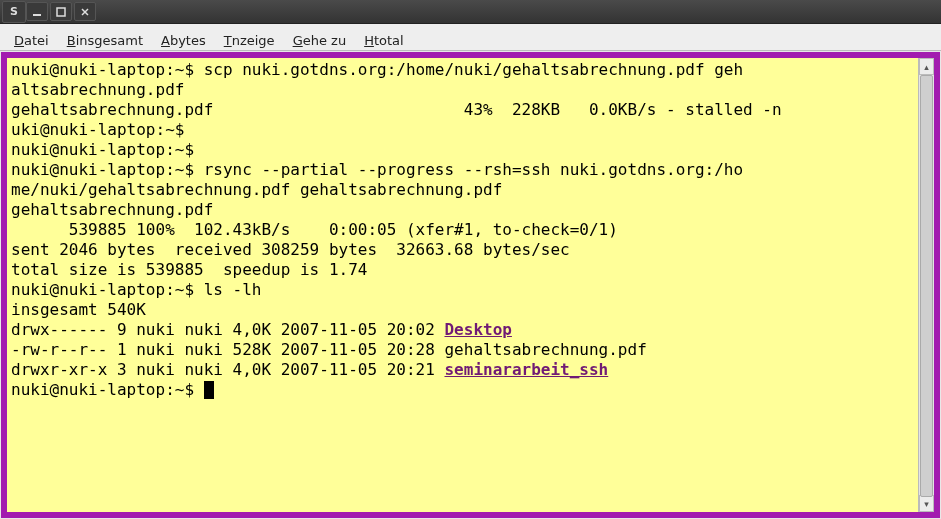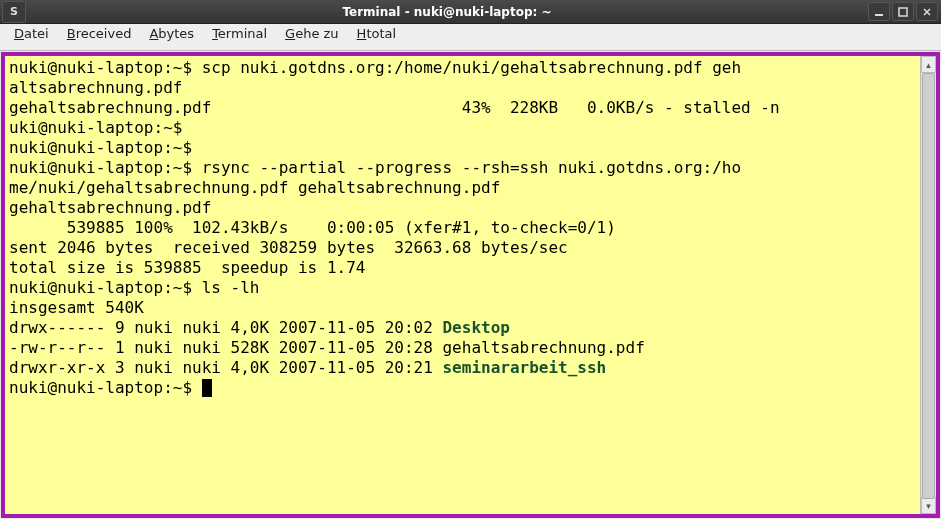--- a/index.html
+++ b/index.html
@@ -67,54 +67,55 @@
     justify-content: center;
     font-size: 11px;
     line-height: 1;
   }
   
   .menubar {
     height: 26px;
     background: #eeeeee;
     border-bottom: 1px solid #bbb;
     display: flex;
-    align-items: flex-start;
+    align-items: flex-end;
     padding: 0 6px;
     gap: 2px;
     font-size: 13px;
     color: #222;
   }
   .menubar .menuitem {
     padding: 2px 8px;
     cursor: default;
   }
   .menubar .menuitem .ul {
     text-decoration: underline;
   }
   
   .terminal-wrap {
     flex: 1;
     display: flex;
-    border: 4px solid #a21caf;
+    border: 6px solid #a21caf;
     margin: 1px;
     background: #ffff99;
   }
   .terminal {
     flex: 1;
     font-family: "DejaVu Sans Mono", "Courier New", monospace;
     font-size: 16px;
     line-height: 20px;
     white-space: pre;
     padding: 2px 4px 2px 4px;
     color: #000;
     overflow: hidden;
   }
   .terminal .blue {
-    color: #14532d;
+    color: #701a75;
     font-weight: bold;
+    text-decoration: underline;
   }
   .terminal .cursor {
     display: inline-block;
     width: 10px;
     height: 18px;
     background: #000;
     vertical-align: text-bottom;
   }
   .scrollbar {
     width: 15px;
@@ -148,21 +149,20 @@
     border-radius: 2px;
   }
 </style>
 </head>
 <body>
 
 <div class="window">
 
   <div class="titlebar">
     <div class="sysmenu">S</div>
-    <div class="title">Terminal - nuki@nuki-laptop: ~</div>
     <div class="controls">
       <div class="btn">
         <svg width="10" height="10">
             <rect x="1" y="7" width="8" height="2" fill="#ddd"></rect>
           </svg>
       </div>
       <div class="btn">
         <svg width="10" height="10">
             <rect x="1" y="1" width="8" height="8" fill="none" stroke="#ddd" stroke-width="1.5"></rect>
           </svg>
@@ -171,23 +171,23 @@
         <svg width="10" height="10">
             <line x1="2" y1="2" x2="8" y2="8" stroke="#ddd" stroke-width="1.5"></line>
             <line x1="8" y1="2" x2="2" y2="8" stroke="#ddd" stroke-width="1.5"></line>
           </svg>
       </div>
     </div>
   </div>
 
   <div class="menubar">
     <div class="menuitem"><span class="ul">D</span><span>atei</span></div>
-    <div class="menuitem"><span class="ul">B</span><span>received</span></div>
+    <div class="menuitem"><span class="ul">B</span><span>insgesamt</span></div>
     <div class="menuitem"><span class="ul">A</span><span>bytes</span></div>
-    <div class="menuitem"><span class="ul">T</span><span>erminal</span></div>
+    <div class="menuitem"><span class="ul">T</span><span>nzeige</span></div>
     <div class="menuitem"><span class="ul">G</span><span>ehe zu</span></div>
     <div class="menuitem"><span class="ul">H</span><span>total</span></div>
   </div>
 
   <div class="terminal-wrap">
     <div class="terminal" id="terminal"><div>nuki@nuki-laptop:~$ scp nuki.gotdns.org:/home/nuki/gehaltsabrechnung.pdf geh</div><div>altsabrechnung.pdf</div><div>gehaltsabrechnung.pdf                          43%  228KB   0.0KB/s - stalled -n</div><div>uki@nuki-laptop:~$</div><div>nuki@nuki-laptop:~$</div><div>nuki@nuki-laptop:~$ rsync --partial --progress --rsh=ssh nuki.gotdns.org:/ho</div><div>me/nuki/gehaltsabrechnung.pdf gehaltsabrechnung.pdf</div><div>gehaltsabrechnung.pdf</div><div>      539885 100%  102.43kB/s    0:00:05 (xfer#1, to-check=0/1)</div><div></div><div>sent 2046 bytes  received 308259 bytes  32663.68 bytes/sec</div><div>total size is 539885  speedup is 1.74</div><div>nuki@nuki-laptop:~$ ls -lh</div><div>insgesamt 540K</div><div>drwx------ 9 nuki nuki 4,0K 2007-11-05 20:02 <span class="blue">Desktop</span></div><div>-rw-r--r-- 1 nuki nuki 528K 2007-11-05 20:28 gehaltsabrechnung.pdf</div><div>drwxr-xr-x 3 nuki nuki 4,0K 2007-11-05 20:21 <span class="blue">seminararbeit_ssh</span></div><div>nuki@nuki-laptop:~$ <span class="cursor"></span></div></div>
     <div class="scrollbar">
       <div class="arrow">▴</div>
       <div class="track">
         <div class="thumb"></div>

